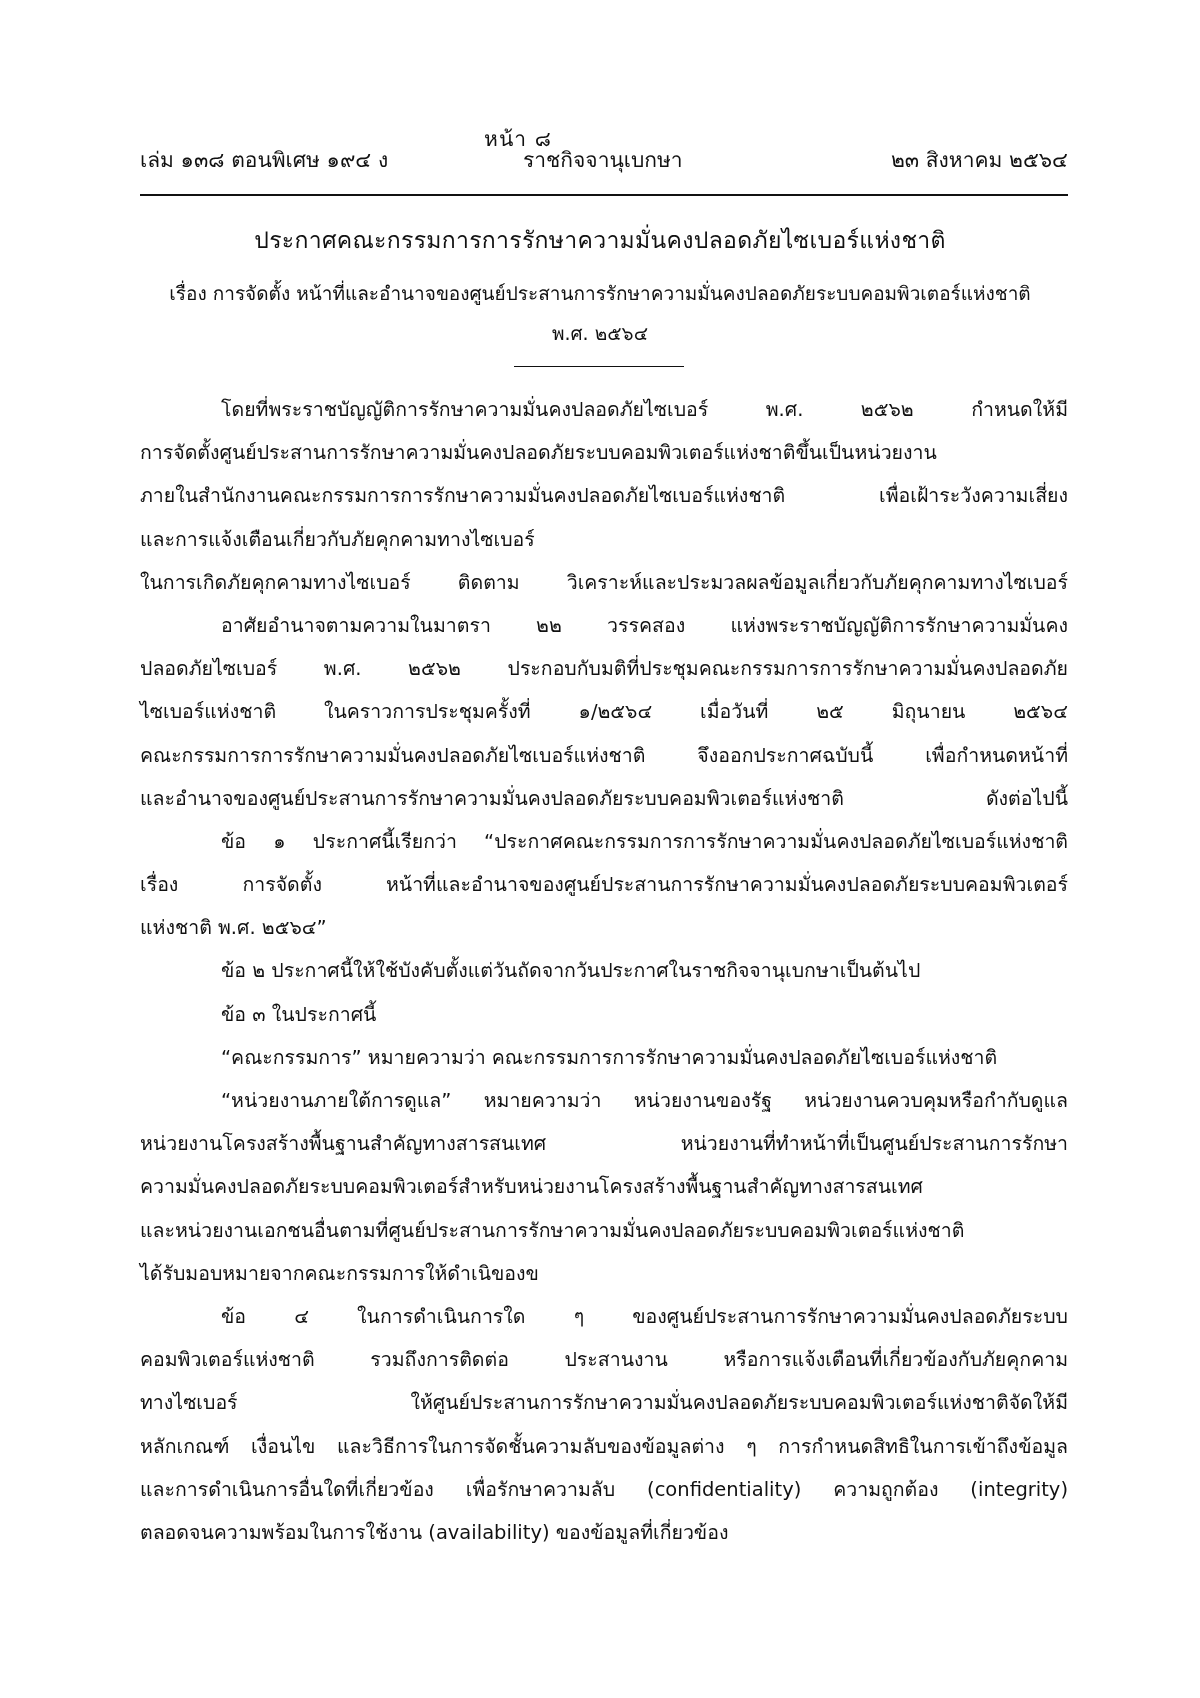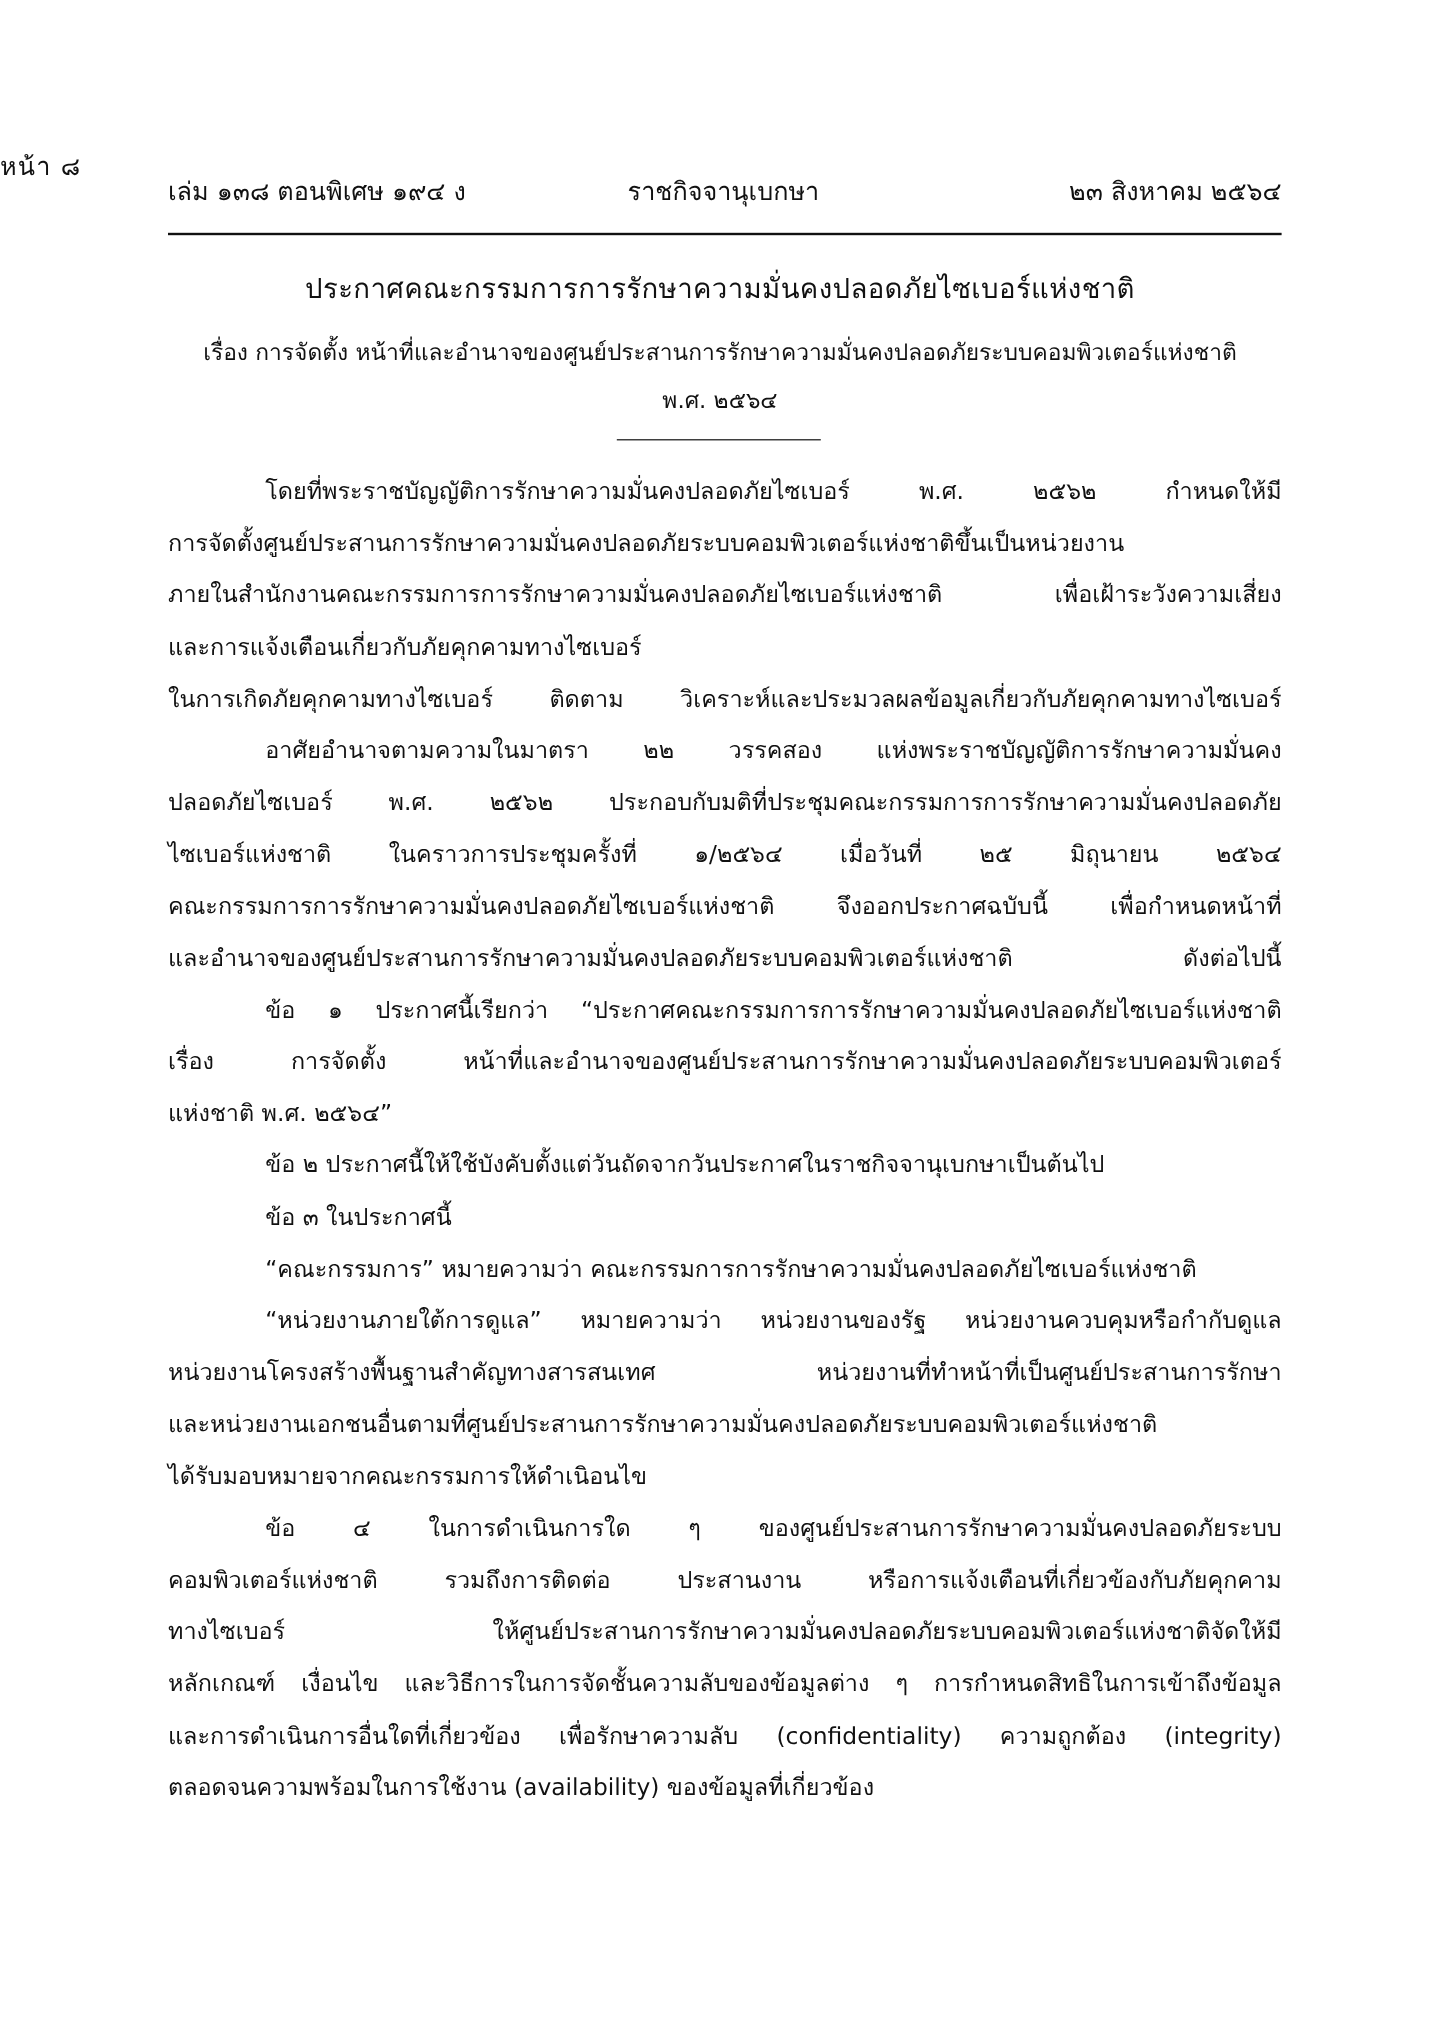--- a/index.html
+++ b/index.html
@@ -3,21 +3,21 @@
 <meta charset="utf-8">
 <style>
   html, body { margin: 0; padding: 0; background: #ffffff; }
   body {
     width: 1200px; height: 1698px; position: relative; overflow: hidden;
     font-family: "DejaVu Sans", "Liberation Sans", sans-serif;
     color: #111111;
   }
   .page-num {
     position: absolute; top: 122px; left: 0; width: 1036px;
-    text-align: left; font-size: 21px; letter-spacing: 1px;
+    text-align: center; font-size: 21px; letter-spacing: 1px;
   }
   .header-row {
     position: absolute; top: 143px; left: 140px; width: 928px;
     font-size: 21px; height: 32px;
   }
   .header-row span { position: absolute; white-space: nowrap; }
   .h-vol { left: 0; }
   .h-gazette { left: 383px; }
   .h-date { right: 0; }
   .header-rule {
@@ -78,21 +78,22 @@
   <span class="line">คณะกรรมการการรักษาความมั่นคงปลอดภัยไซเบอร์แห่งชาติ จึงออกประกาศฉบับนี้ เพื่อกำหนดหน้าที่</span>
   <span class="line">และอำนาจของศูนย์ประสานการรักษาความมั่นคงปลอดภัยระบบคอมพิวเตอร์แห่งชาติ ดังต่อไปนี้</span>
   <span class="line indent">ข้อ ๑ ประกาศนี้เรียกว่า “ประกาศคณะกรรมการการรักษาความมั่นคงปลอดภัยไซเบอร์แห่งชาติ</span>
   <span class="line">เรื่อง การจัดตั้ง หน้าที่และอำนาจของศูนย์ประสานการรักษาความมั่นคงปลอดภัยระบบคอมพิวเตอร์</span>
   <span class="line last">แห่งชาติ พ.ศ. ๒๕๖๔”</span>
   <span class="line indent-sm">ข้อ ๒ ประกาศนี้ให้ใช้บังคับตั้งแต่วันถัดจากวันประกาศในราชกิจจานุเบกษาเป็นต้นไป</span>
   <span class="line indent-sm">ข้อ ๓ ในประกาศนี้</span>
   <span class="line indent-sm">“คณะกรรมการ” หมายความว่า คณะกรรมการการรักษาความมั่นคงปลอดภัยไซเบอร์แห่งชาติ</span>
   <span class="line indent">“หน่วยงานภายใต้การดูแล” หมายความว่า หน่วยงานของรัฐ หน่วยงานควบคุมหรือกำกับดูแล</span>
   <span class="line">หน่วยงานโครงสร้างพื้นฐานสำคัญทางสารสนเทศ หน่วยงานที่ทำหน้าที่เป็นศูนย์ประสานการรักษา</span>
+  <span class="line">ความมั่นคงปลอดภัยระบบคอมพิวเตอร์สำหรับหน่วยงานโครงสร้างพื้นฐานสำคัญทางสารสนเทศ</span>
   <span class="line">และหน่วยงานเอกชนอื่นตามที่ศูนย์ประสานการรักษาความมั่นคงปลอดภัยระบบคอมพิวเตอร์แห่งชาติ</span>
-  <span class="line last">ได้รับมอบหมายจากคณะกรรมการให้ดำเนิอนไข</span>
+  <span class="line last">ได้รับมอบหมายจากคณะกรรมการให้ดำเนิของข</span>
   <span class="line indent">ข้อ ๔ ในการดำเนินการใด ๆ ของศูนย์ประสานการรักษาความมั่นคงปลอดภัยระบบ</span>
   <span class="line">คอมพิวเตอร์แห่งชาติ รวมถึงการติดต่อ ประสานงาน หรือการแจ้งเตือนที่เกี่ยวข้องกับภัยคุกคาม</span>
   <span class="line">ทางไซเบอร์ ให้ศูนย์ประสานการรักษาความมั่นคงปลอดภัยระบบคอมพิวเตอร์แห่งชาติจัดให้มี</span>
   <span class="line">หลักเกณฑ์ เงื่อนไข และวิธีการในการจัดชั้นความลับของข้อมูลต่าง ๆ การกำหนดสิทธิในการเข้าถึงข้อมูล</span>
   <span class="line">และการดำเนินการอื่นใดที่เกี่ยวข้อง เพื่อรักษาความลับ (confidentiality) ความถูกต้อง (integrity)</span>
   <span class="line last">ตลอดจนความพร้อมในการใช้งาน (availability) ของข้อมูลที่เกี่ยวข้อง</span>
 </div>
 
 </body></html>

